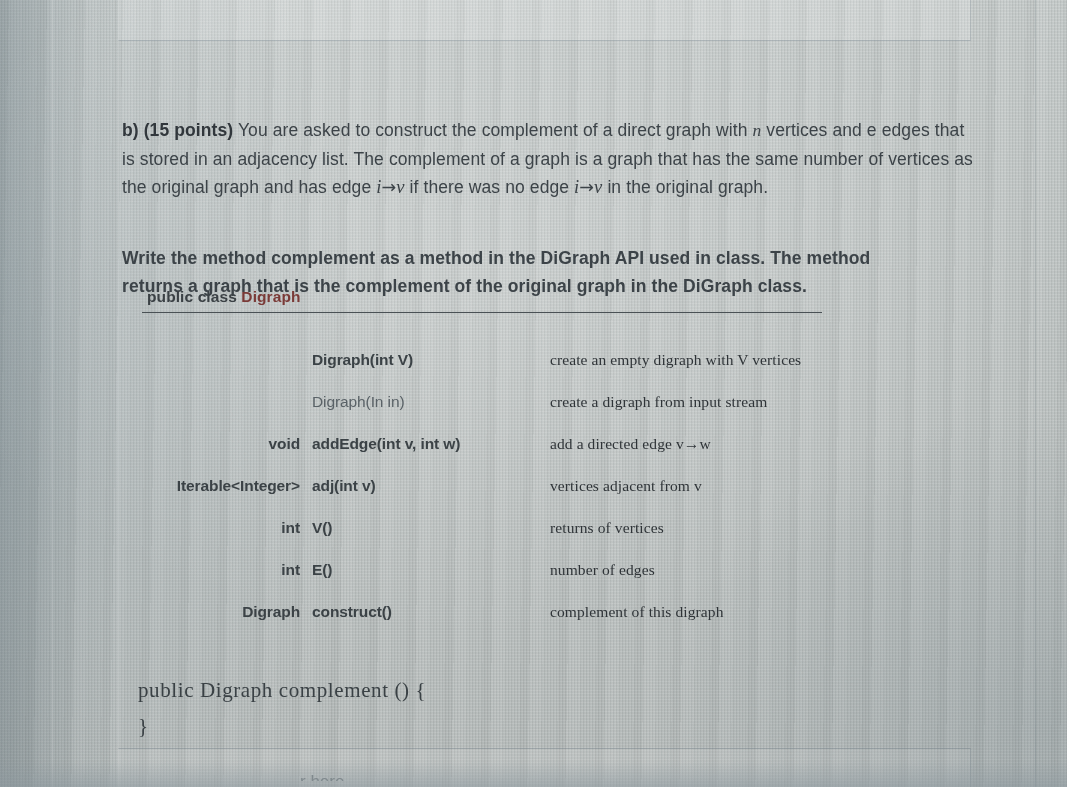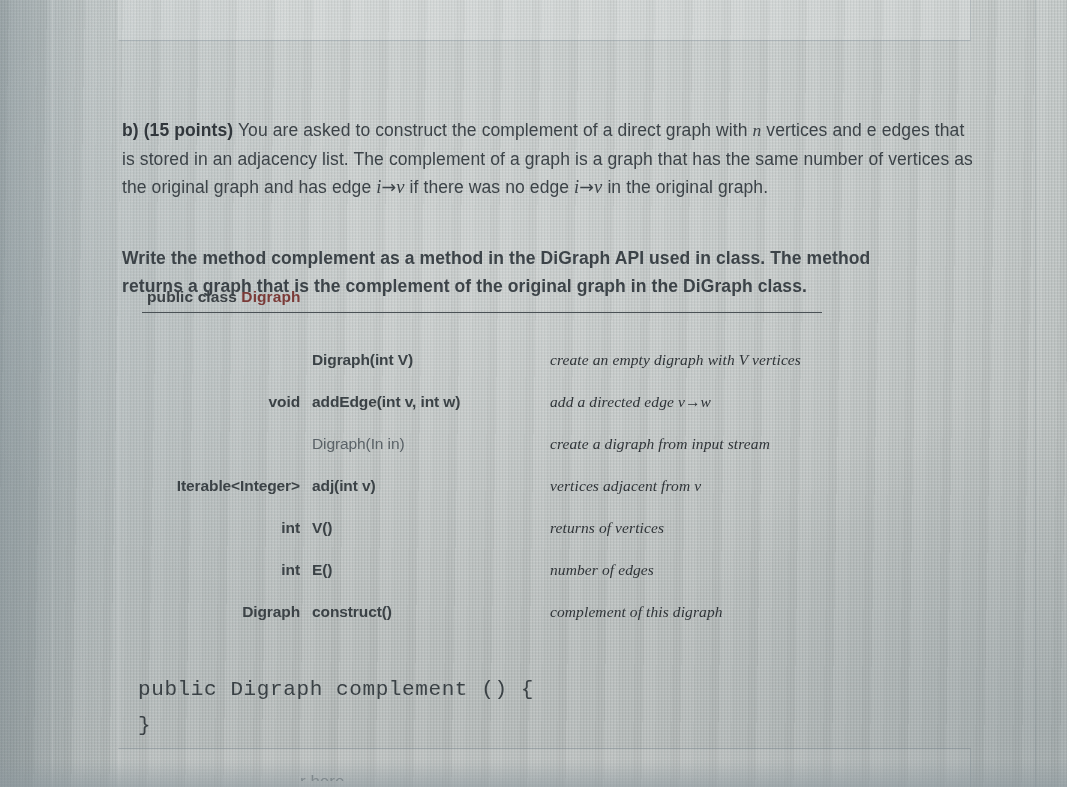--- a/index.html
+++ b/index.html
@@ -197,33 +197,32 @@
     width: 238px;
     padding-left: 12px;
     font-size: 15.5px;
     font-weight: 600;
     color: #3b4246;
     letter-spacing: -0.1px;
   }
   .api-row.faint .api-sig { color: #5a6267; font-weight: 500; }
   .api-desc {
     font-family: "Liberation Serif", serif;
-    font-style: italic;
     font-size: 15.5px;
     color: #2f3438;
     letter-spacing: 0.1px;
   }
   #api-rows { margin-top: 14px; }
 
   
   #code-block {
     position: absolute;
     left: 138px;
     top: 672px;
-    font-family: Liberation Mono, monospace;
+    font-family: Liberation Serif, serif;
     font-size: 21px;
     line-height: 36px;
     color: #3a4145;
     letter-spacing: 0.6px;
     white-space: pre;
   }
 </style>
 </head>
 <body>
 
@@ -254,31 +253,31 @@
   <div id="api-block">
     <div id="api-title"><span>public class </span><span class="cls">Digraph</span></div>
     <div id="api-rule"></div>
 
     <div id="api-rows">
       <div class="api-row">
         <div class="api-ret"></div>
         <div class="api-sig">Digraph(int V)</div>
         <div class="api-desc">create an empty digraph with V vertices</div>
       </div>
-      <div class="api-row">
-        <div class="api-ret">void</div>
-        <div class="api-sig">addEdge(int v, int w)</div>
-        <div class="api-desc">add a directed edge v→w</div>
-      </div>
       <div class="api-row faint">
         <div class="api-ret"></div>
         <div class="api-sig">Digraph(In in)</div>
         <div class="api-desc">create a digraph from input stream</div>
       </div>
       <div class="api-row">
+        <div class="api-ret">void</div>
+        <div class="api-sig">addEdge(int v, int w)</div>
+        <div class="api-desc">add a directed edge v→w</div>
+      </div>
+      <div class="api-row">
         <div class="api-ret">Iterable&lt;Integer&gt;</div>
         <div class="api-sig">adj(int v)</div>
         <div class="api-desc">vertices adjacent from v</div>
       </div>
       <div class="api-row">
         <div class="api-ret">int</div>
         <div class="api-sig">V()</div>
         <div class="api-desc">returns of vertices</div>
       </div>
       <div class="api-row">

